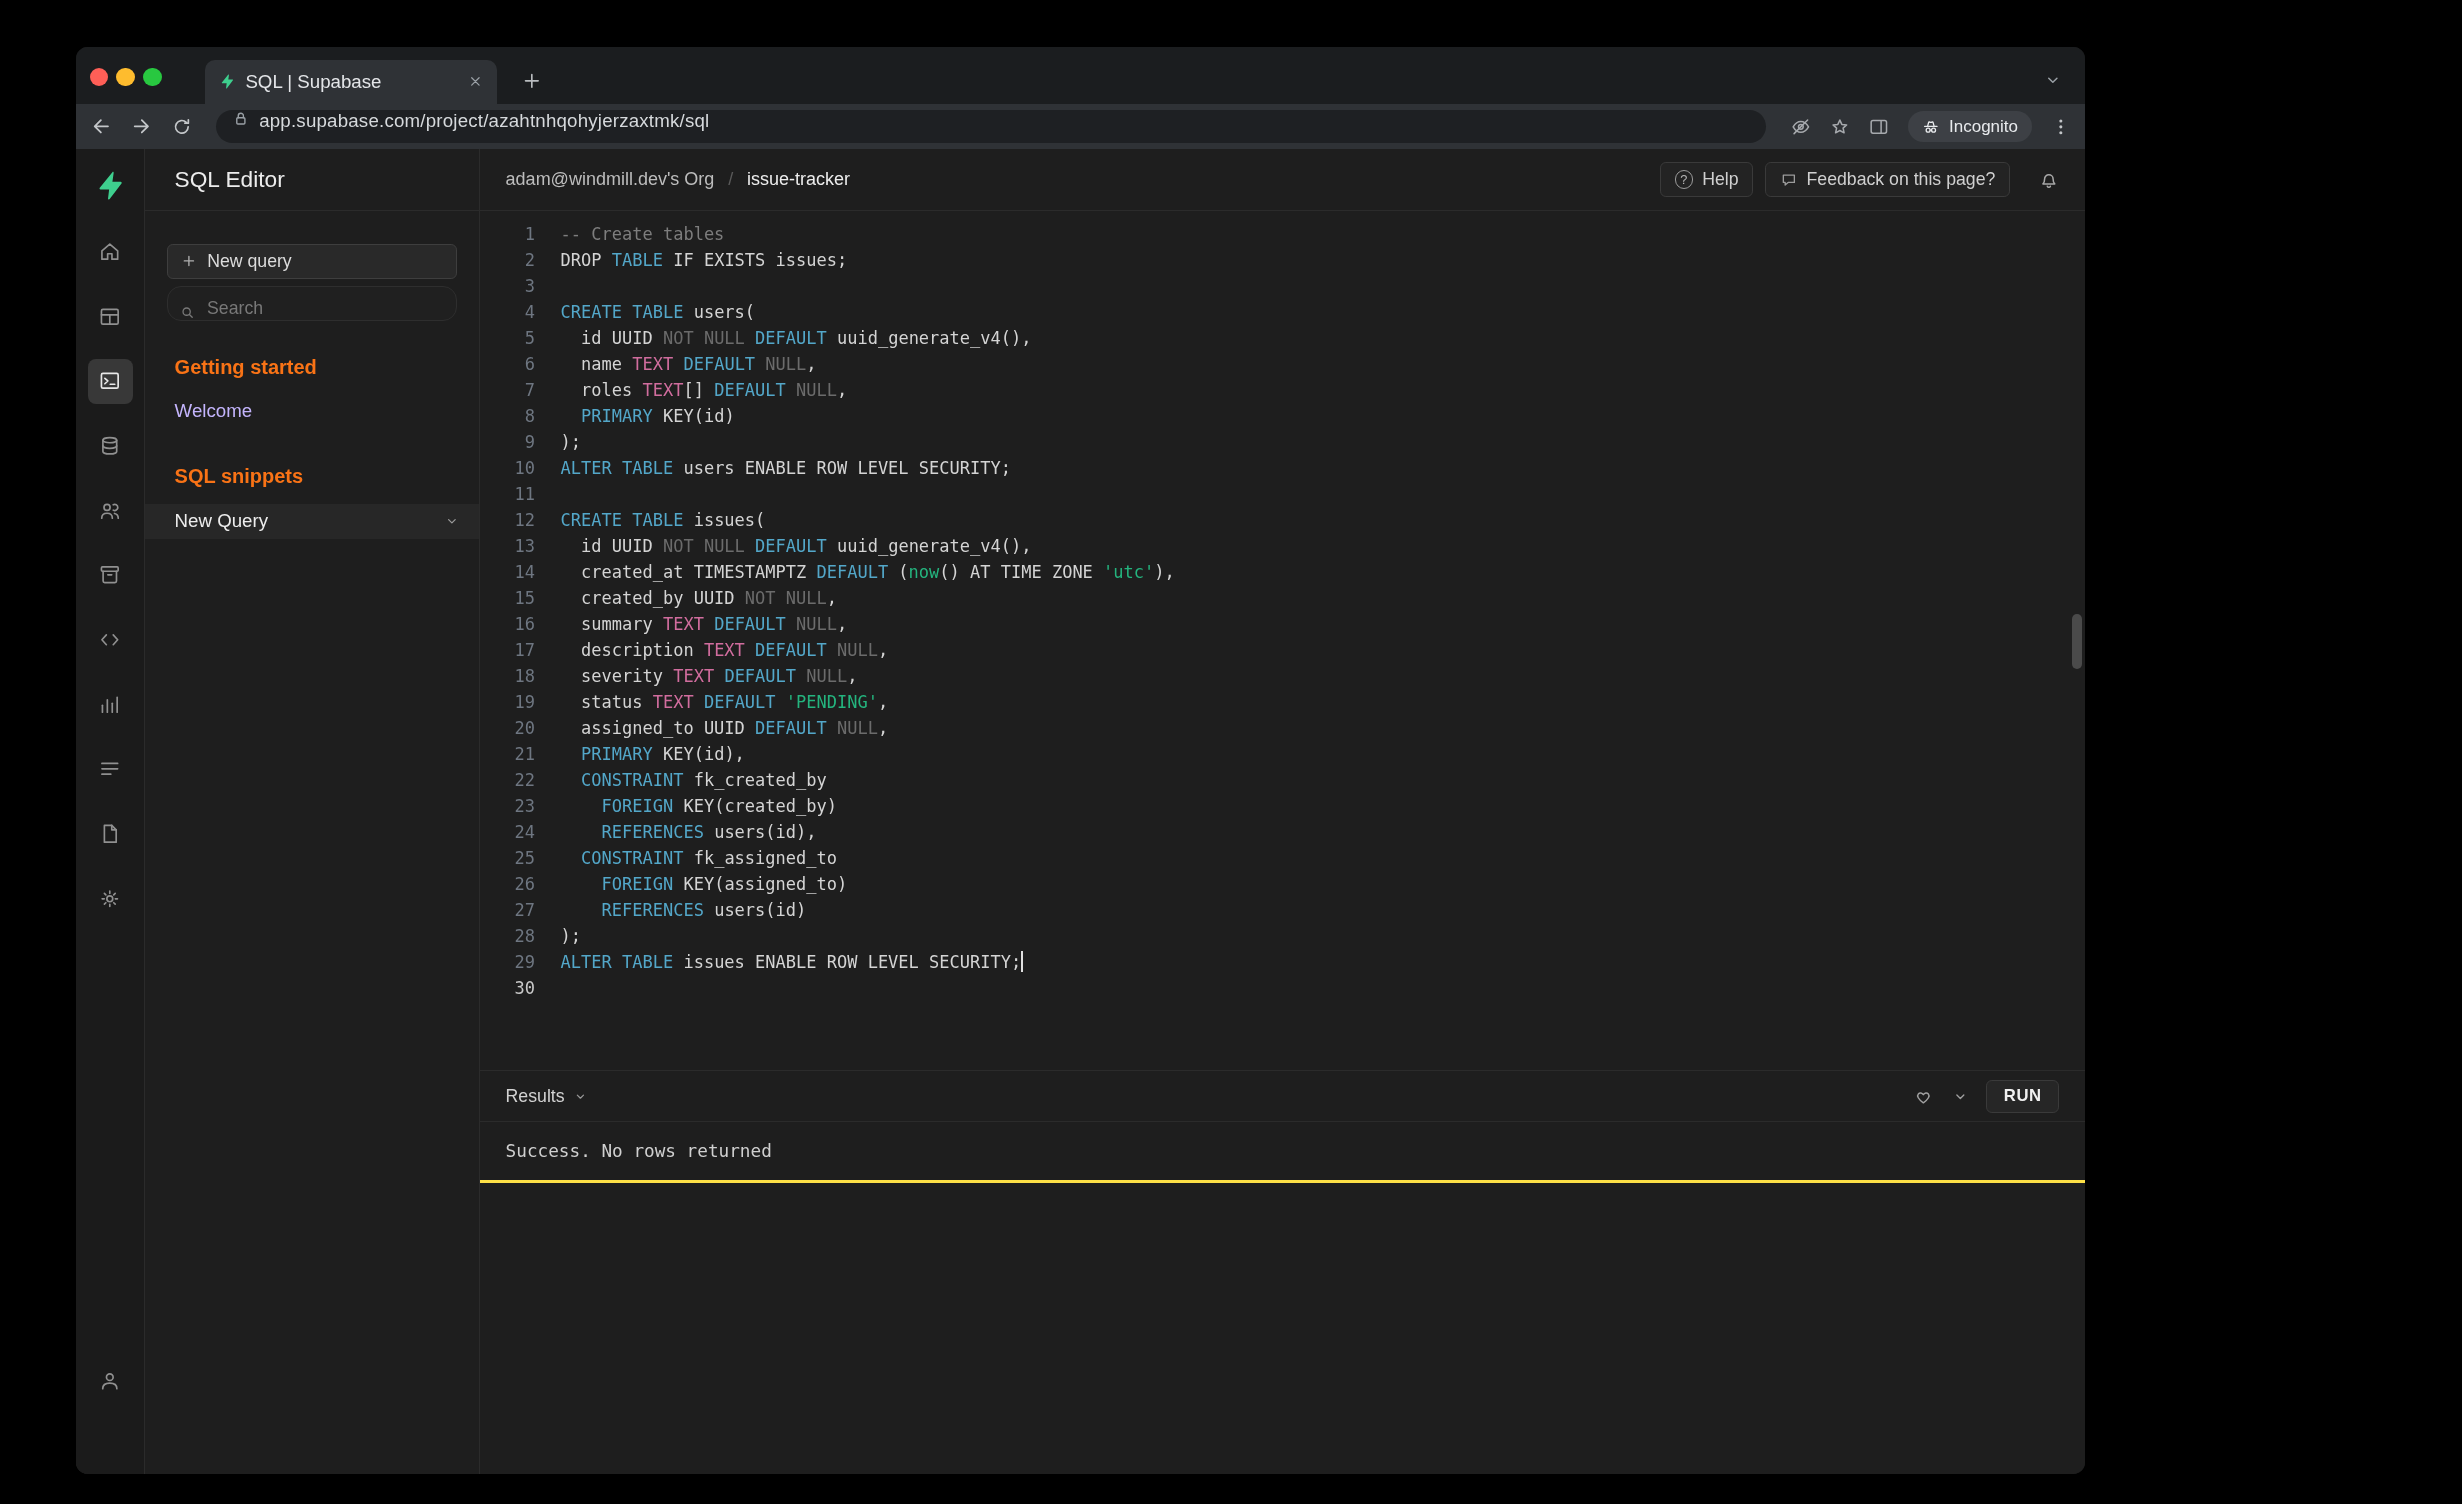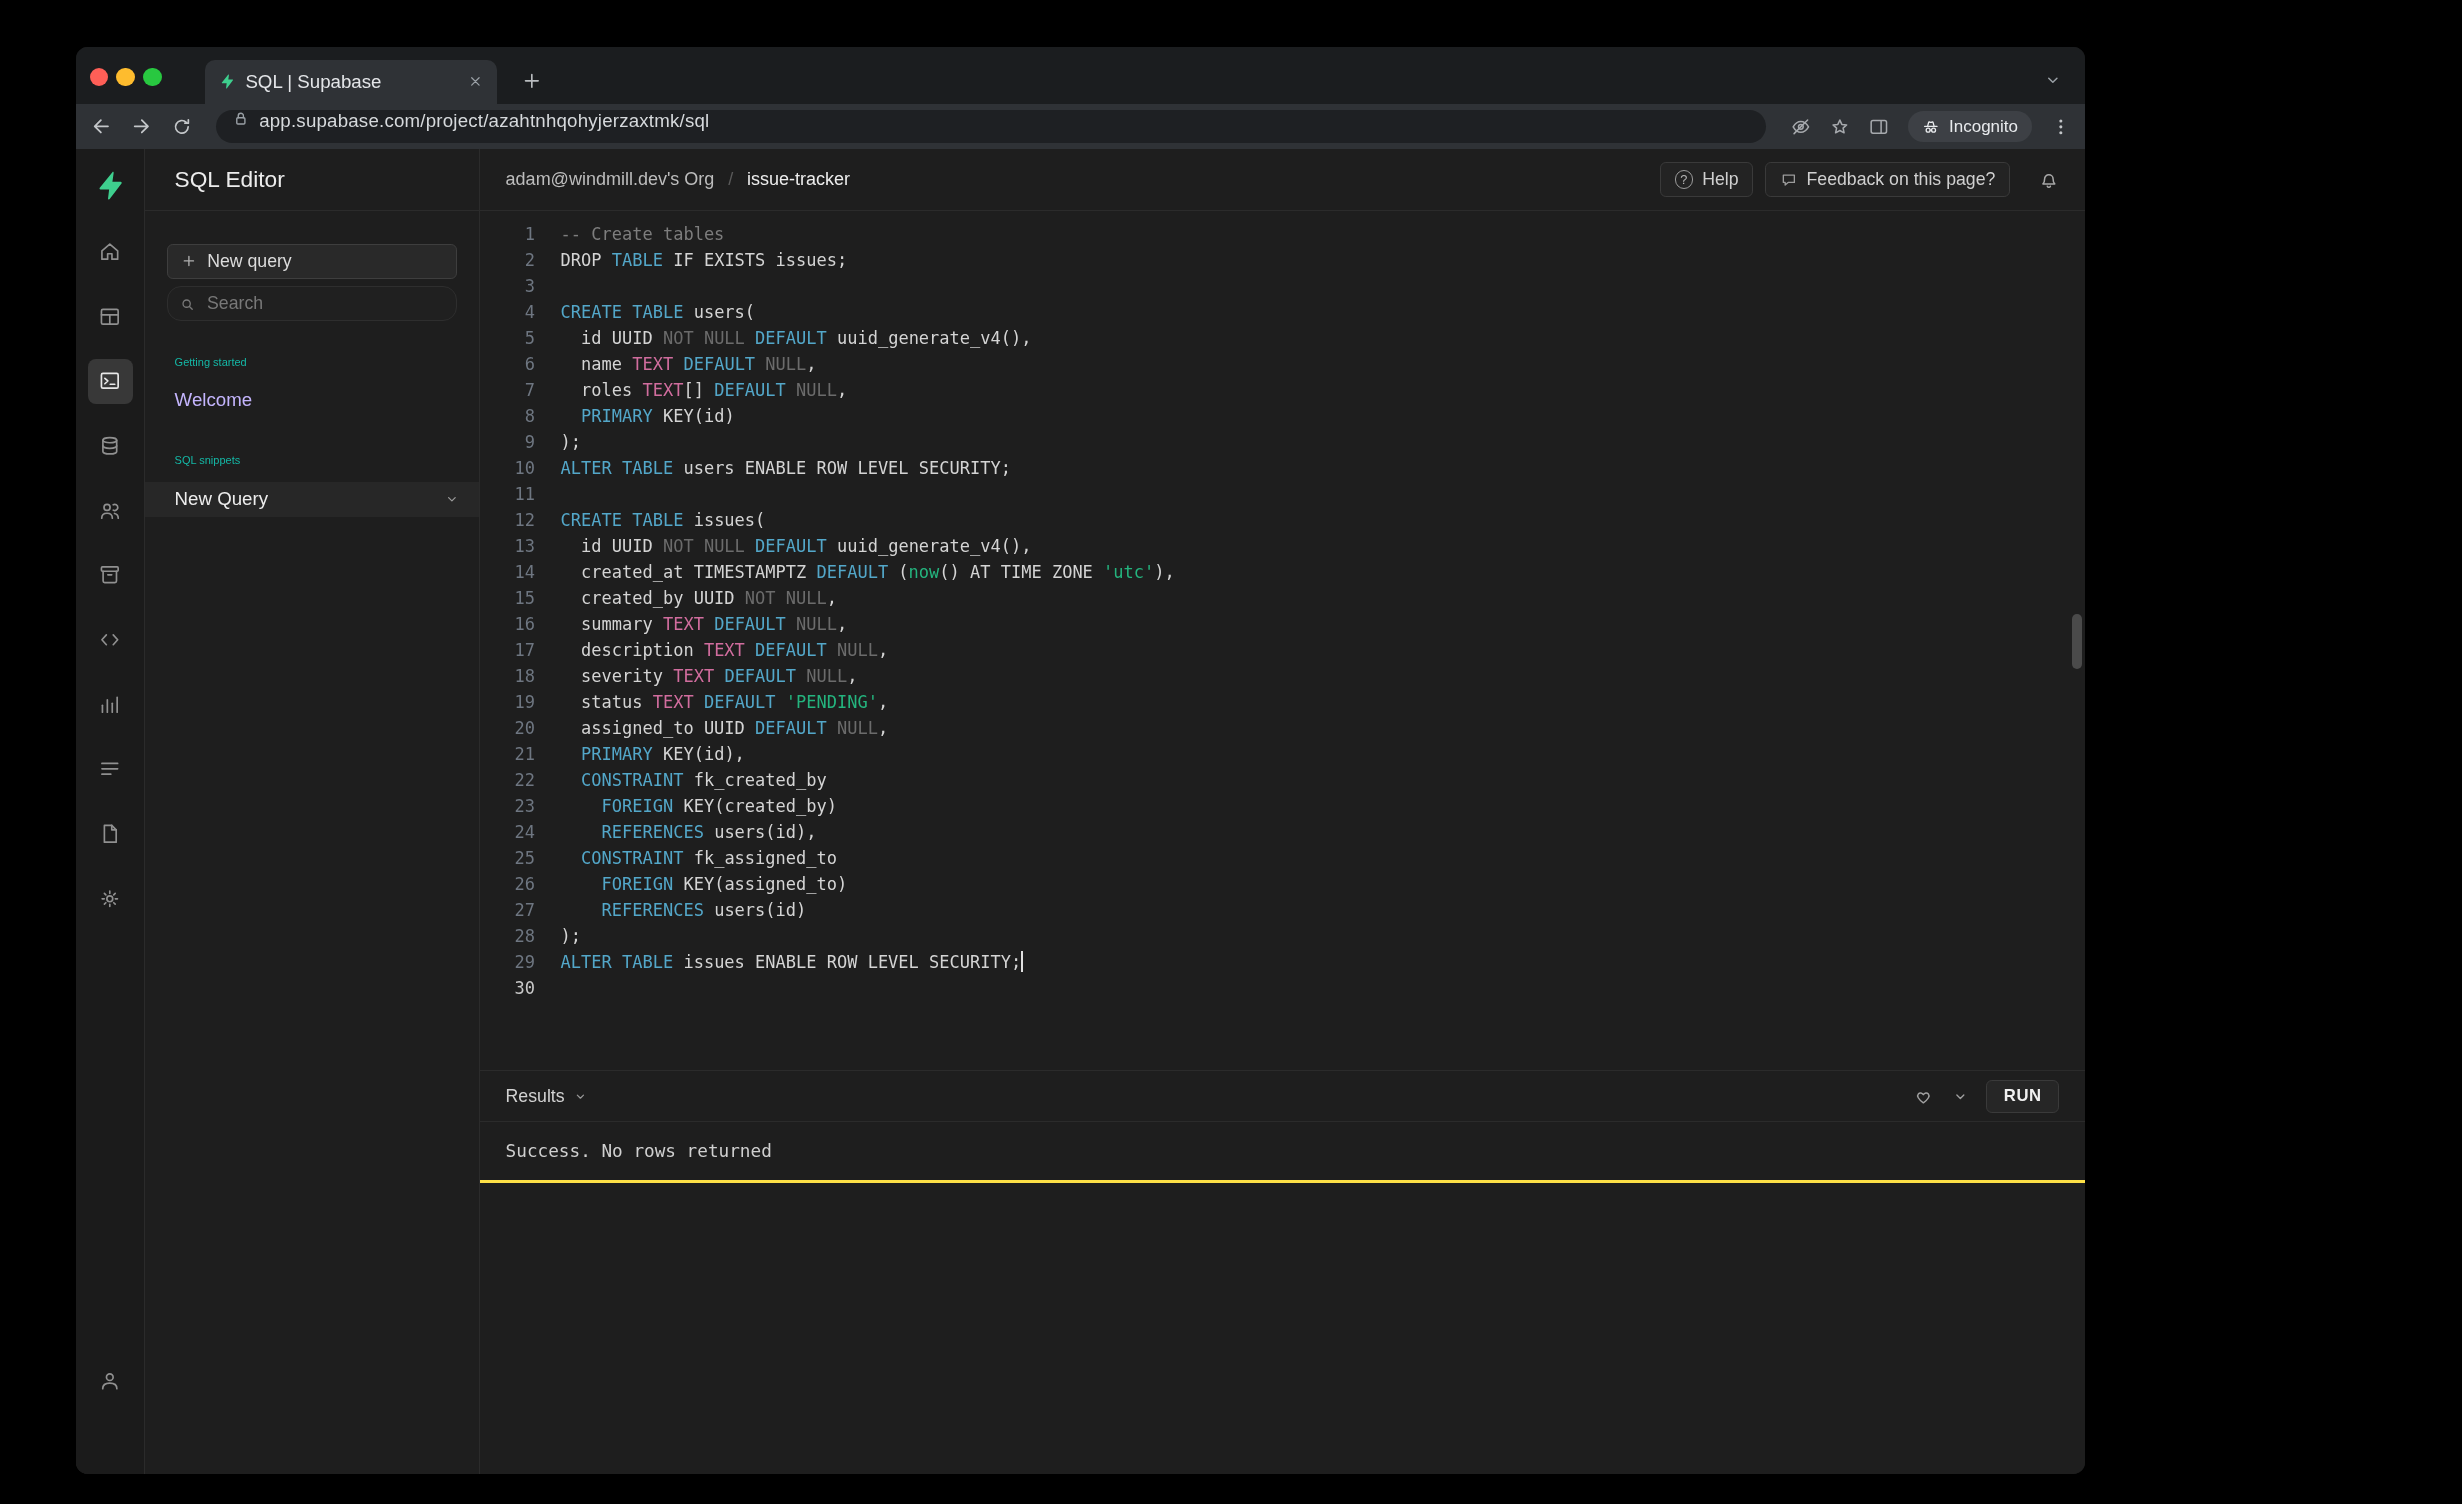--- a/index.html
+++ b/index.html
@@ -49,25 +49,25 @@
   .sidebar{width:335px;flex:none;background:#1e1e1e;border-right:1px solid var(--border);
     display:flex;flex-direction:column;}
   .side-header{height:62px;flex:none;border-bottom:1px solid var(--border);display:flex;
     align-items:center;padding-left:29.6px;text-align:center;}
   .side-title{font-size:22.7px;color:#ececec;font-weight:500;}
   .side-body{padding:32.5px 21.7px 0;}
   .btn-newquery{height:35px;width:100%;background:#292929;border:1px solid #3e3e3e;
     border-radius:5.9px;display:flex;align-items:center;gap:9.9px;padding:0 13.8px;
     color:#dcdcdc;font-size:17.7px;}
   .searchbox{height:35px;width:100%;background:#202020;border:1px solid #2e2e2e;border-radius:14px;
-    display:flex;align-items:center;gap:8.9px;padding:0 11.8px;margin-top:7.9px;color:#787878;}
+    display:flex;align-items:flex-end;gap:8.9px;padding:0 11.8px;margin-top:7.9px;color:#787878;}
   .searchbox input{background:transparent;border:none;outline:none;color:#cfcfcf;
     font-size:17.7px;width:100%;font-family:"Liberation Sans",sans-serif;}
   .searchbox input::placeholder{color:#787878;}
-  .side-label{font-size:11px;color:#14b8a6;padding-left:7.9px;}
+  .side-label{font-size:20px;color:#f97316;padding-left:7.9px;font-weight:bold;}
   .side-label.first{margin-top:35px;}
   .side-label.second{margin-top:43px;}
   .side-item{font-size:18.7px;color:#c4b5fd;padding-left:7.9px;margin-top:20.7px;}
   .side-item.active{margin:15.8px -21.7px 0;height:35px;background:#272727;display:flex;
     align-items:center;justify-content:space-between;padding:0 19.7px 0 29.6px;color:#ededed;
     font-weight:500;}
   .side-item.active .chev{color:#9a9a9a;display:flex;}
 
   .main{flex:1;display:flex;flex-direction:column;min-width:0;position:relative;}
   .main-header{height:62px;flex:none;border-bottom:1px solid var(--border);display:flex;

